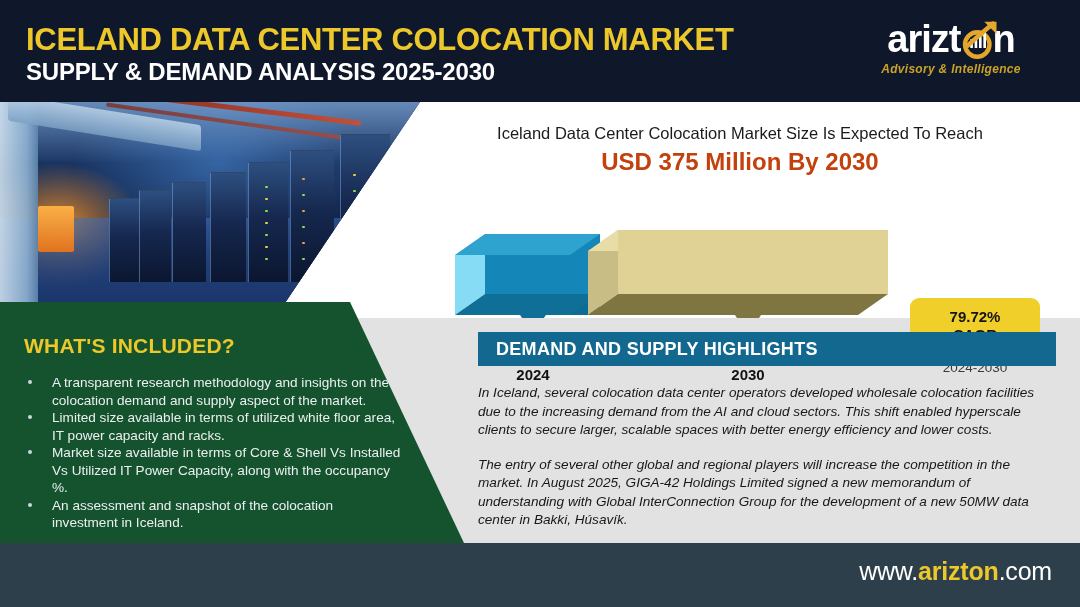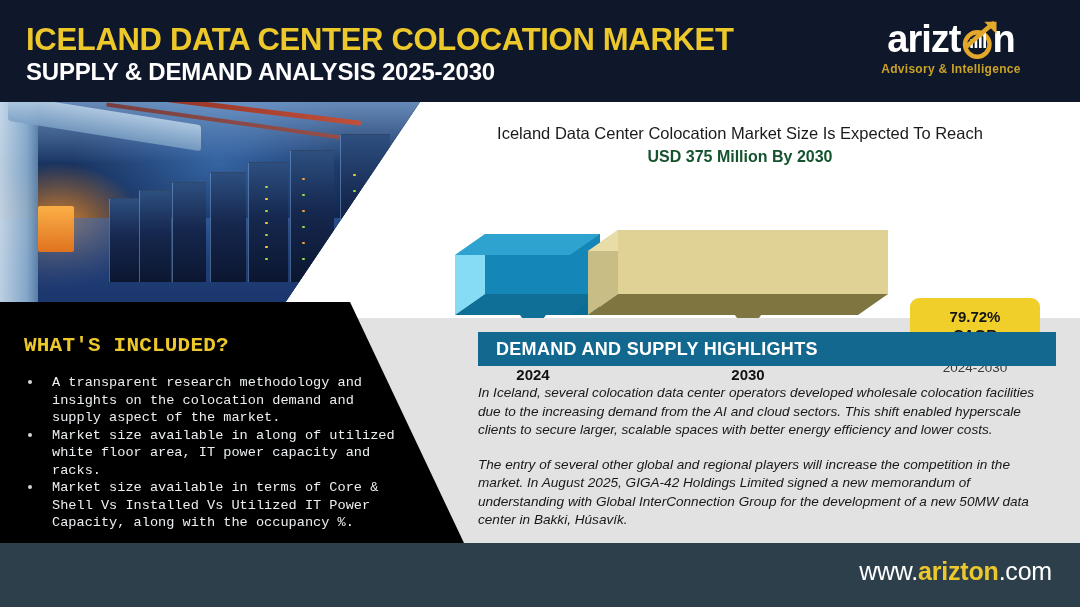--- a/index.html
+++ b/index.html
@@ -62,20 +62,21 @@
     width: 42px; height: 42px;
   }
   .logo-tag {
     position: absolute; left: 0; top: 46px;
     width: 210px;
     text-align: center;
     color: #c9a227;
     font-size: 12px;
     font-weight: bold;
     letter-spacing: 0.3px;
+    font-style: italic;
   }
 
   
   .photo {
     position: absolute; left: 0; top: 102px;
     width: 420px; height: 200px;
     overflow: hidden;
     z-index: 6;
     clip-path: polygon(0 0, 100% 0, 68% 100%, 0 100%);
     background: #0d1b3e;
@@ -151,22 +152,22 @@
   }
   .chart-head {
     position: absolute; left: 430px; top: 22px; width: 620px;
     text-align: center;
     color: #1b1b1b;
     font-size: 16.5px;
   }
   .chart-head-strong {
     position: absolute; left: 430px; top: 46px; width: 620px;
     text-align: center;
-    color: #14532d;
-    font-size: 16px;
+    color: #c2410c;
+    font-size: 24px;
     font-weight: bold;
   }
 
   .bars { position: absolute; left: 0; top: 0; width: 1080px; height: 216px; }
 
   .bar-label {
     position: absolute;
     color: #111111;
     font-size: 15px;
     font-weight: bold;
@@ -197,24 +198,23 @@
     position: absolute; left: 0; top: 318px;
     width: 1080px; height: 225px;
     background: #e2e2e2;
     z-index: 3;
   }
 
   
   .dark-left {
     position: absolute; left: 0; top: 302px;
     width: 500px; height: 305px;
-    background: #000000;
+    background: #14532d;
     z-index: 8;
     clip-path: polygon(0 0, 350px 0, 464px 241px, 464px 305px, 0 305px);
-    font-family: Liberation Mono, monospace;
   }
   .whats-title {
     position: absolute; left: 24px; top: 32px;
     color: #edc82b;
     font-size: 21px;
     font-weight: bold;
     letter-spacing: 0.2px;
   }
   .bullets {
     position: absolute; left: 22px; top: 72px;
@@ -376,25 +376,29 @@
 
   <div class="dark-left">
     <div class="whats-title">WHAT'S INCLUDED?</div>
     <div class="bullets">
       <div class="bullet">
         <span class="dot"></span>
         <span>A transparent research methodology and insights on the colocation demand and supply aspect of the market.</span>
       </div>
       <div class="bullet">
         <span class="dot"></span>
-        <span>Market size available in along of utilized white floor area, IT power capacity and racks.</span>
+        <span>Limited size available in terms of utilized white floor area, IT power capacity and racks.</span>
       </div>
       <div class="bullet">
         <span class="dot"></span>
         <span>Market size available in terms of Core &amp; Shell Vs Installed Vs Utilized IT Power Capacity, along with the occupancy %.</span>
+      </div>
+      <div class="bullet">
+        <span class="dot"></span>
+        <span>An assessment and snapshot of the colocation investment in Iceland.</span>
       </div>
     </div>
   </div>
 
   <div class="header">
     <div class="header-title">ICELAND DATA CENTER COLOCATION MARKET</div>
     <div class="header-subtitle">SUPPLY &amp; DEMAND ANALYSIS 2025-2030</div>
 
     <div class="logo-wrap">
       <div class="logo-word"><span>arizt</span><span class="o-slot"></span><span>n</span></div>

